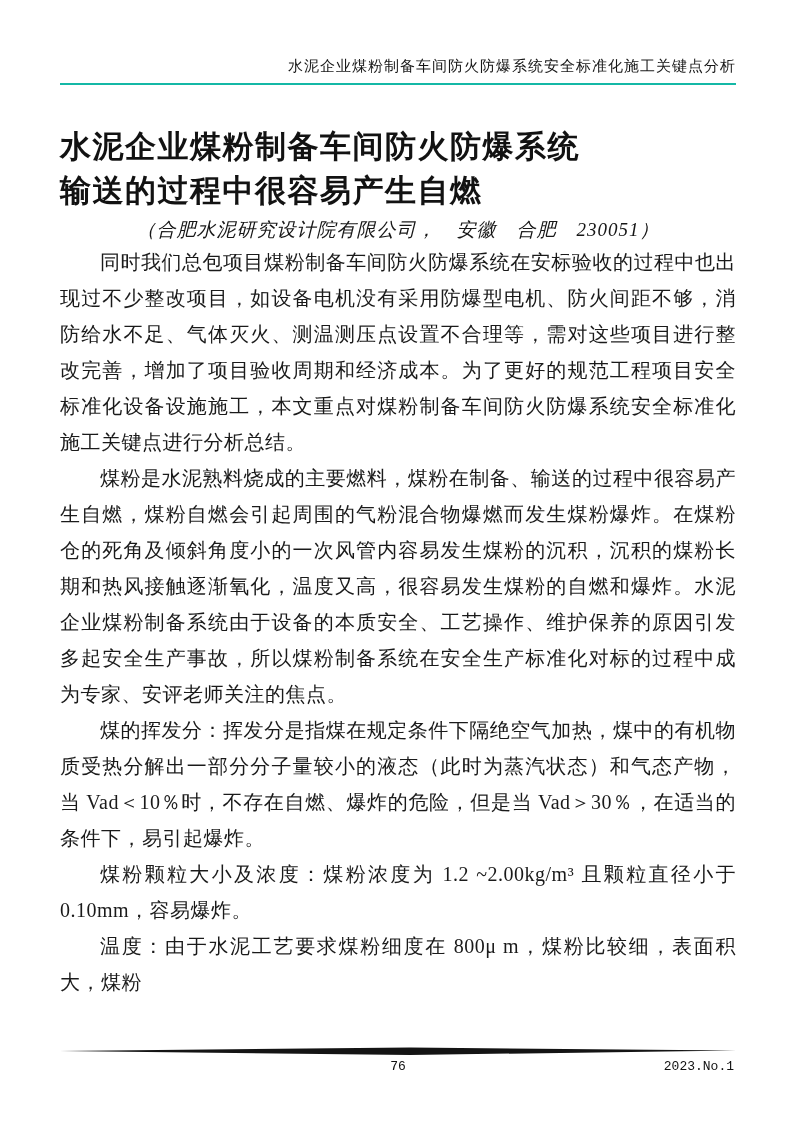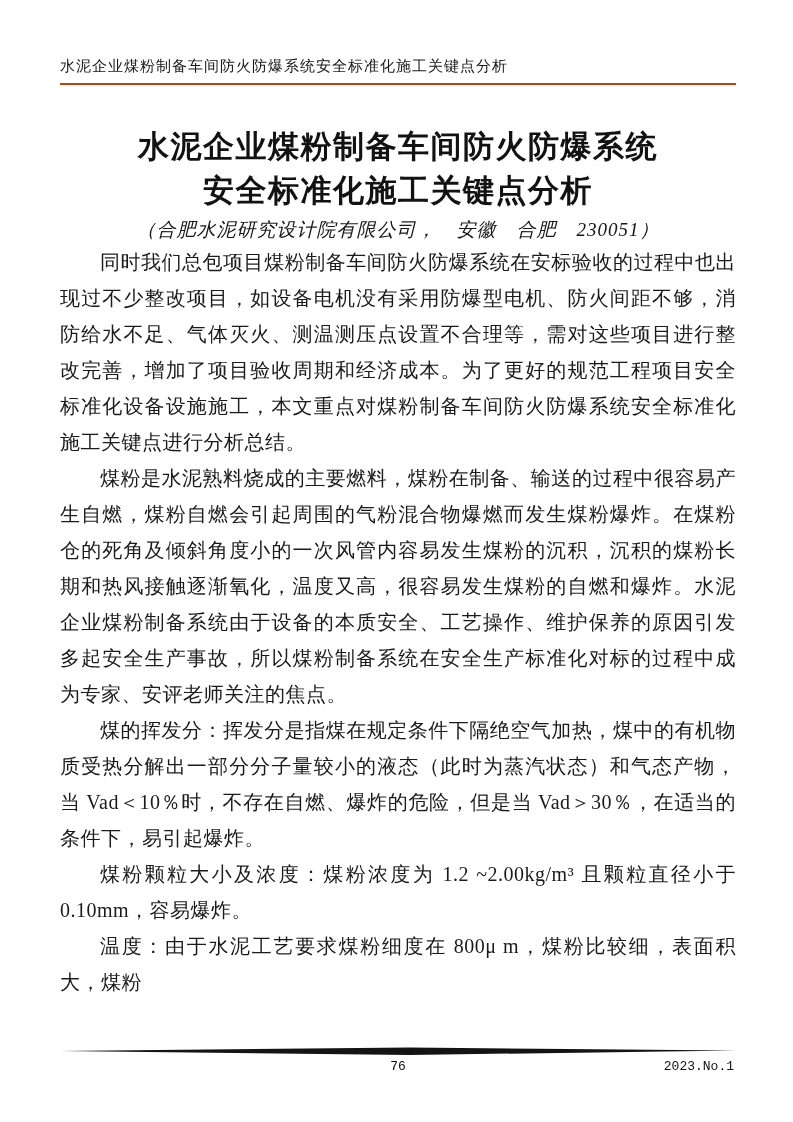--- a/index.html
+++ b/index.html
@@ -16,40 +16,39 @@
     overflow: hidden;
     font-family: "Liberation Serif", "DejaVu Serif", serif;
   }
 
   
   .running-header {
     position: absolute;
     top: 57px;
     left: 60px;
     width: 676px;
-    text-align: left;
+    text-align: right;
     font-size: 15px;
     line-height: 19px;
     letter-spacing: 1px;
     padding-bottom: 7px;
-    border-bottom: 2px solid #c2410c;
+    border-bottom: 2px solid #14b8a6;
     font-family: "Liberation Serif", "DejaVu Serif", serif;
   }
 
   
   .content {
     position: absolute;
     top: 85px;
     left: 60px;
     width: 676px;
   }
 
   .title {
     margin: 40px 0 0 0;
-    text-align: center;
     font-family: "Liberation Sans", "DejaVu Sans", sans-serif;
     font-weight: 700;
     font-size: 31px;
     line-height: 44px;
     letter-spacing: 1.5px;
     color: #121212;
   }
   .title .title-line { display: block; }
 
   .author {
@@ -123,21 +122,21 @@
 <div class="page">
 
   <header class="running-header">
     <span>水泥企业煤粉制备车间防火防爆系统安全标准化施工关键点分析</span>
   </header>
 
   <main class="content">
 
     <h1 class="title">
       <span class="title-line">水泥企业煤粉制备车间防火防爆系统</span>
-      <span class="title-line">安全标准化施工关键点分析</span>
+      <span class="title-line">输送的过程中很容易产生自燃</span>
     </h1>
 
 
     <div class="affiliation">（合肥水泥研究设计院有限公司，　安徽　合肥　230051）</div>
 
     <section>
       <p class="body-para">同时我们总包项目煤粉制备车间防火防爆系统在安标验收的过程中也出现过不少整改项目，如设备电机没有采用防爆型电机、防火间距不够，消防给水不足、气体灭火、测温测压点设置不合理等，需对这些项目进行整改完善，增加了项目验收周期和经济成本。为了更好的规范工程项目安全标准化设备设施施工，本文重点对煤粉制备车间防火防爆系统安全标准化施工关键点进行分析总结。</p>
       <p class="body-para">煤粉是水泥熟料烧成的主要燃料，煤粉在制备、输送的过程中很容易产生自燃，煤粉自燃会引起周围的气粉混合物爆燃而发生煤粉爆炸。在煤粉仓的死角及倾斜角度小的一次风管内容易发生煤粉的沉积，沉积的煤粉长期和热风接触逐渐氧化，温度又高，很容易发生煤粉的自燃和爆炸。水泥企业煤粉制备系统由于设备的本质安全、工艺操作、维护保养的原因引发多起安全生产事故，所以煤粉制备系统在安全生产标准化对标的过程中成为专家、安评老师关注的焦点。</p>
     </section>
 

